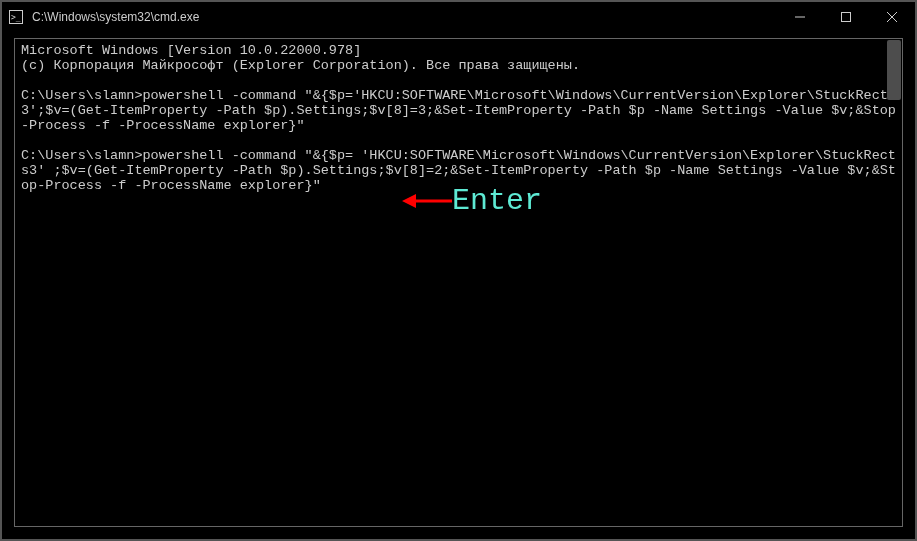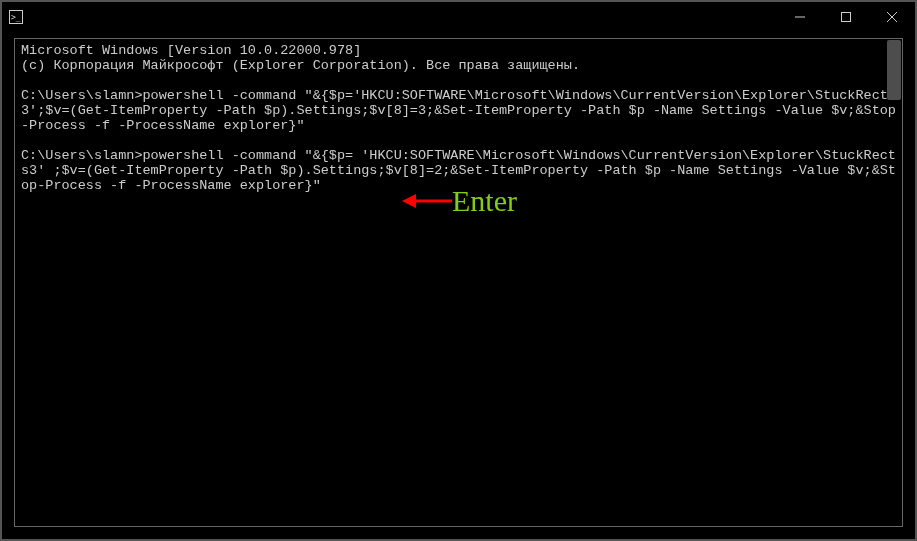--- a/index.html
+++ b/index.html
@@ -10,34 +10,35 @@
 .ticon svg{width:14px;height:14px}
 .title-text{flex:0 0 auto}
 .spacer{flex:1}
 .wbtn{width:46px;height:30px;display:flex;align-items:center;justify-content:center;color:#ccc}
 .wbtn svg{width:10px;height:10px;stroke:#ccc;fill:none;stroke-width:1}
 .term{position:absolute;left:12px;top:36px;right:12px;bottom:12px;background:#000;border:1px solid #666;padding:4px 6px;color:#ccc;font-size:13.5px;line-height:15px;font-family:Consolas,"Courier New",monospace;white-space:pre-wrap;word-break:break-all}
 .scrollbar{position:absolute;right:1px;top:1px;width:14px;height:60px;background:#4d4d4d;border-radius:2px}
 .annotation{position:absolute;left:400px;top:182px;display:flex;align-items:center;pointer-events:none}
 .arrow{width:50px;height:30px}
 .arrow svg{width:50px;height:30px}
-.enter-lbl{color:#84cc16;font-family:Liberation Serif, serif;font-size:30px;margin-left:0}
+.enter-lbl{color:#5eead4;font-family:Liberation Mono, monospace;font-size:30px;margin-left:0}
 </style>
 </head>
 <body>
 
 <div class="outer">
 
   <div class="titlebar">
     <span class="ticon">
       <svg viewBox="0 0 14 14">
           <rect x="0.5" y="0.5" width="13" height="13" fill="#000" stroke="#ccc" stroke-width="1"></rect>
           <text x="2" y="10" font-size="8" fill="#ccc" font-family="monospace">&gt;_</text>
         </svg>
     </span>
+    <span class="title-text">C:\Windows\system32\cmd.exe</span>
     <span class="spacer"></span>
     <div class="wbtn">
       <svg viewBox="0 0 10 10">
           <line x1="0" y1="5" x2="10" y2="5"></line>
         </svg>
     </div>
     <div class="wbtn">
       <svg viewBox="0 0 10 10">
           <rect x="0.5" y="0.5" width="9" height="9"></rect>
         </svg>

